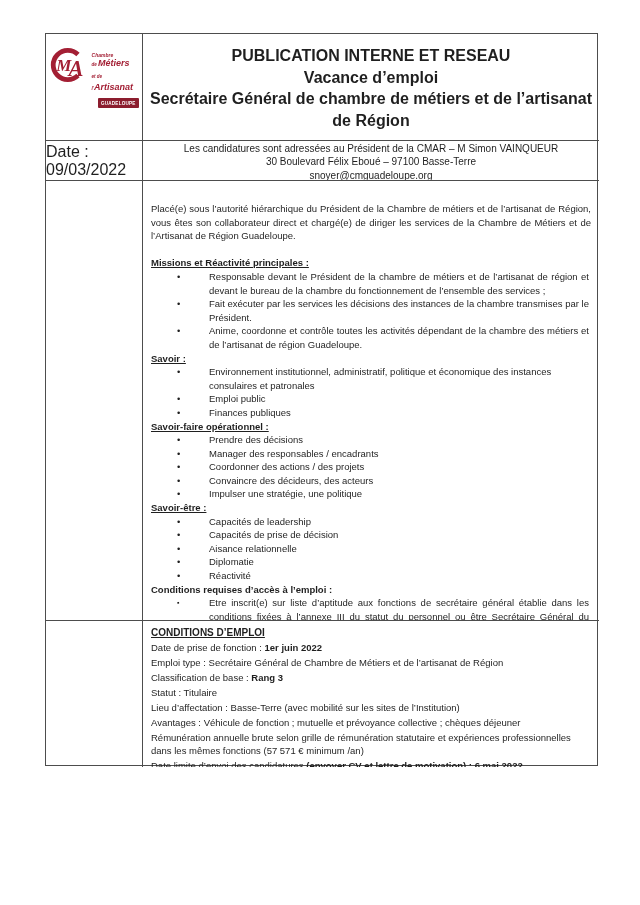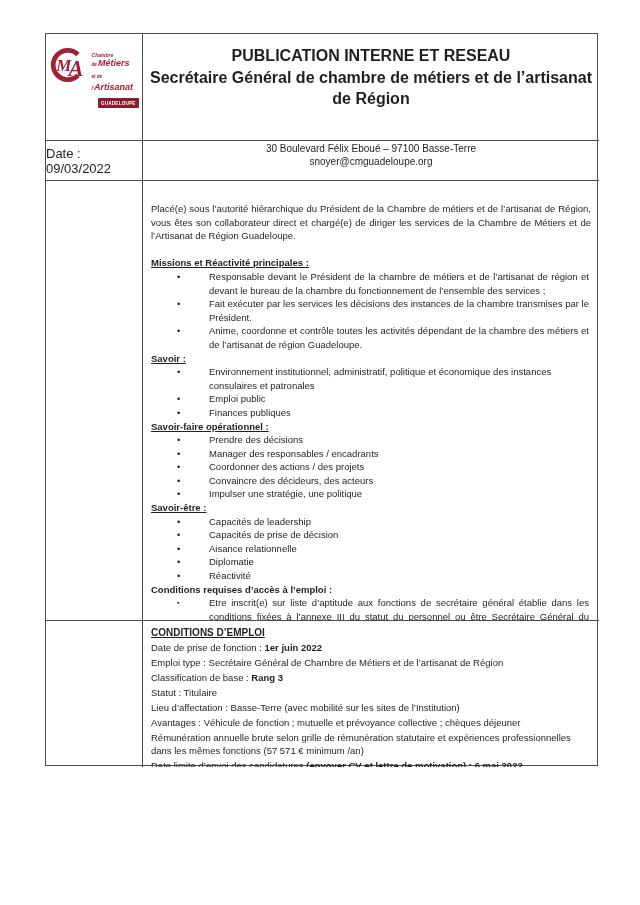--- a/index.html
+++ b/index.html
@@ -29,21 +29,21 @@
   .logo-small{font-size:4.5px;}
   .logo-badge{
     margin-top:4px;margin-left:6px;background:#8C1D2E;color:#ffffff;
     font-size:4.6px;font-weight:bold;padding:2.5px 3.5px;letter-spacing:.2px;border-radius:1px;
   }
 
   
   .title-cell{text-align:center;padding-top:11px;font-weight:bold;font-size:16px;line-height:21.5px;}
 
   
-  .date-cell{display:flex;align-items:center;justify-content:center;font-size:13px;}
+  .date-cell{display:flex;align-items:center;justify-content:center;font-size:16px;}
   .addr-cell{text-align:center;font-size:10px;line-height:13.4px;padding-top:1px;}
 
   
   .body-cell{padding:5px 8px 0 8px;font-size:9.5px;line-height:13.6px;}
   .intro{text-align:justify;margin-top:16px;}
   .sec-h{font-weight:bold;}
   .sec-h.u{text-decoration:underline;}
   .mt-blank{margin-top:13.6px;}
   .li{display:flex;}
   .li .blt{flex:none;width:16px;margin-left:26px;font-size:9.5px;}
@@ -72,27 +72,29 @@
       <div class="logo-text">
         <span class="logo-l1">Chambre</span>
         <span class="logo-l2"><span class="logo-small">de </span><span>Métiers</span></span>
         <span class="logo-l3"><span class="logo-small">et de l’</span><span>Artisanat</span></span>
         <span class="logo-badge">GUADELOUPE</span>
       </div>
     </div>
   </div>
   <div class="cell rowline title-cell">
     <div>PUBLICATION INTERNE ET RESEAU</div>
+    <div>Vacance d’emploi</div>
     <div>Secrétaire Général de chambre de métiers et de l’artisanat de Région</div>
   </div>
 
   <div class="cell col1 rowline date-cell">
     <span>Date : 09/03/2022</span>
   </div>
   <div class="cell rowline addr-cell">
+    <div>Les candidatures sont adressées au Président de la CMAR – M Simon VAINQUEUR</div>
     <div>30 Boulevard Félix Eboué – 97100 Basse-Terre</div>
     <div>snoyer@cmguadeloupe.org</div>
   </div>
 
   <div class="cell col1 rowline"></div>
   <div class="cell rowline body-cell">
     <div class="intro">Placé(e) sous l’autorité hiérarchique du Président de la Chambre de métiers et de l’artisanat de Région, vous êtes son collaborateur direct et chargé(e) de diriger les services de la Chambre de Métiers et de l’Artisanat de Région Guadeloupe.</div>
 
     <div class="sec-h u mt-blank">Missions et Réactivité principales :</div>
     <div class="li just">

